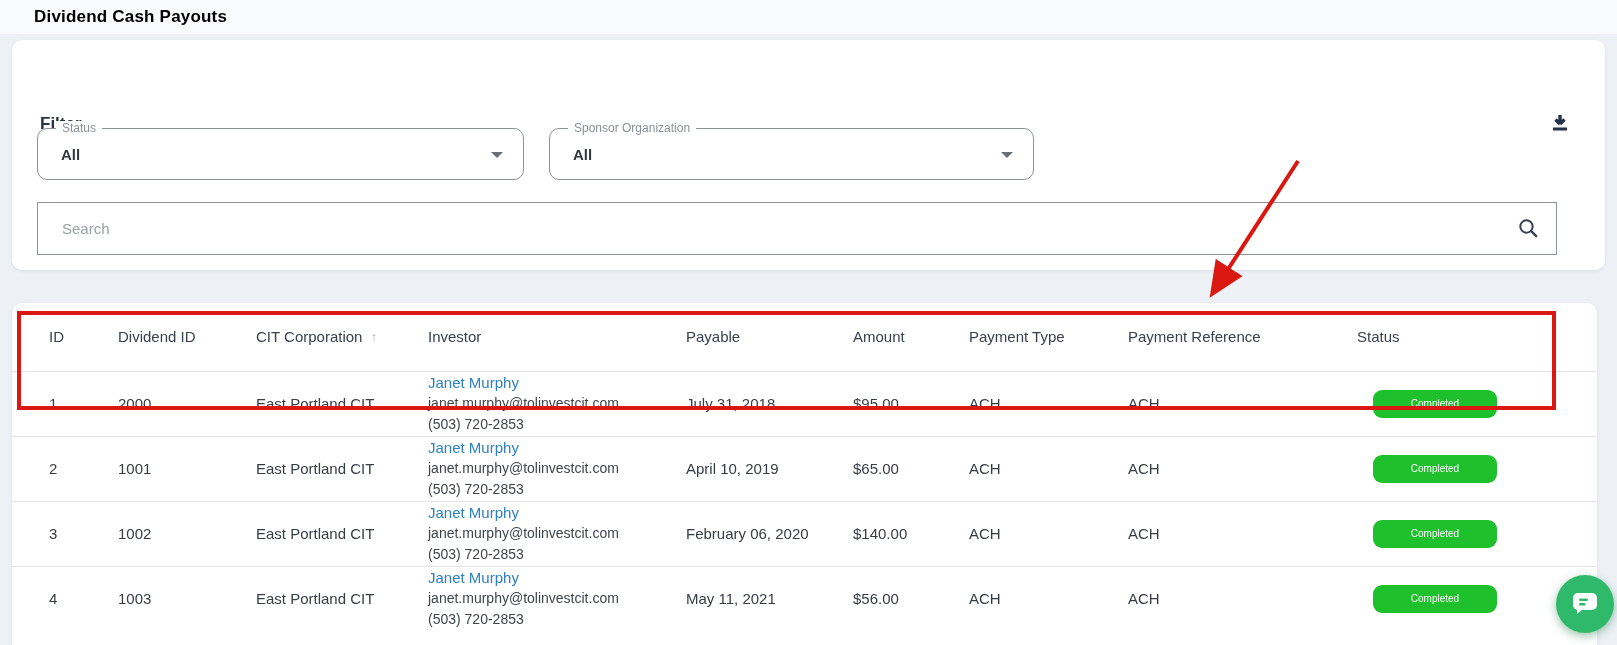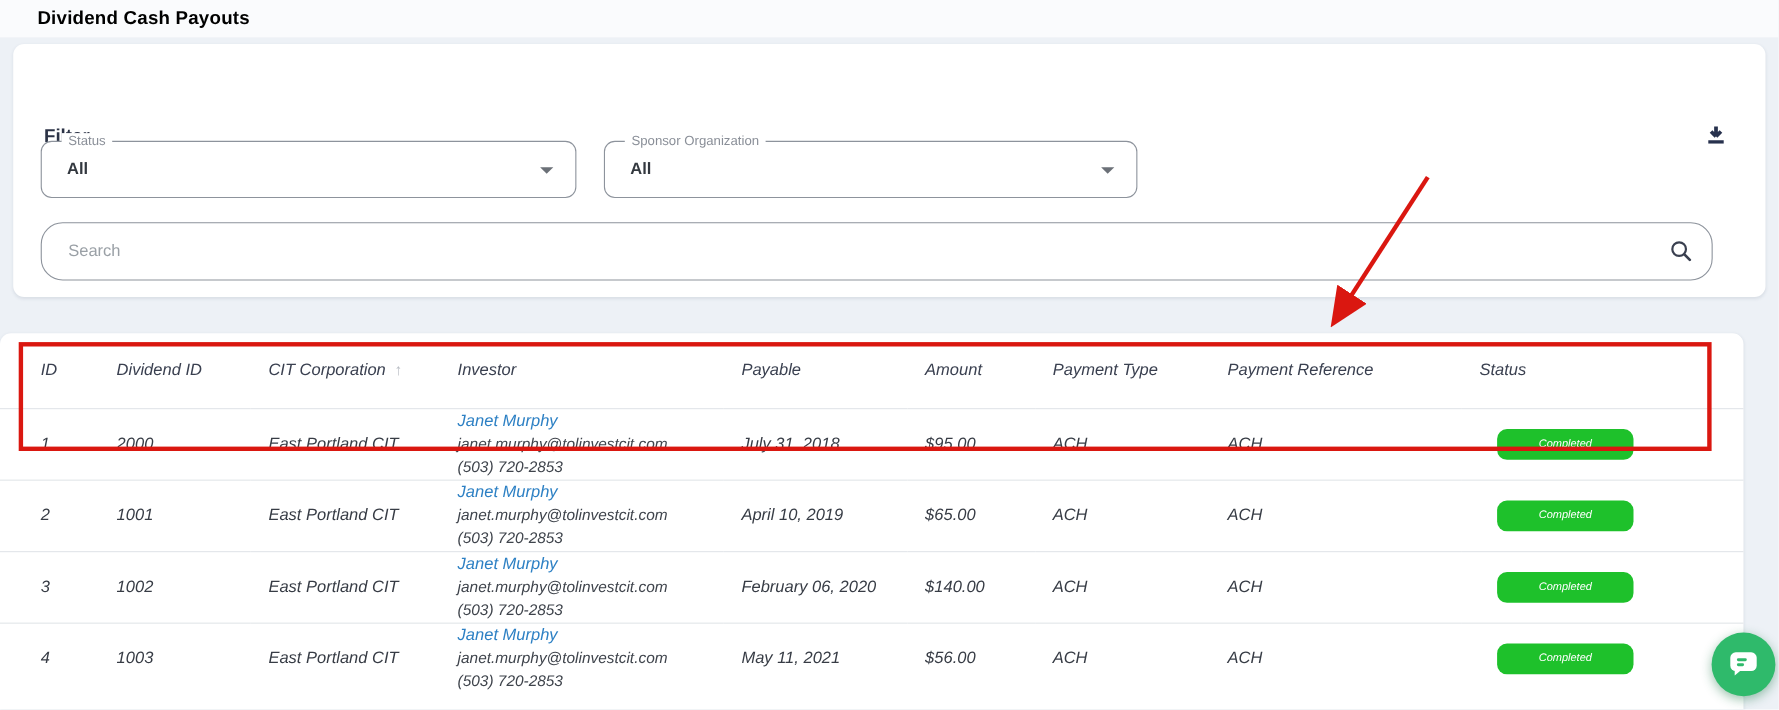--- a/index.html
+++ b/index.html
@@ -57,34 +57,33 @@
     border-top:6px solid #6b7077;
   }
   #status-field  { left:25px;  top:88px; width:487px; }
   #sponsor-field { left:537px; top:88px; width:485px; }
 
   .search-wrap {
     position:absolute; left:25px; top:162px; width:1520px; height:53px;
   }
   .search-input {
     width:100%; height:100%;
-    border:1px solid #8d939c; border-radius:20px;
+    border:1px solid #8d939c; border-radius:0;
     padding:0 50px 0 24px; font-size:15px; color:#c2410c;
     font-family:"Liberation Sans","DejaVu Sans",sans-serif;
     outline:none; background:#fff;
   }
   .search-input::placeholder { color:#9aa0a6; }
   .search-icon { position:absolute; right:18px; top:15px; cursor:pointer; }
 
   
   .table-card {
-    position:absolute; left:0; top:303px; width:1585px; height:342px;
+    position:absolute; left:12px; top:303px; width:1585px; height:342px;
     background:#fff; border-radius:10px 10px 0 0;
     box-shadow:0 1px 3px rgba(40,60,90,.10);
-    font-style:italic;
   }
   table.payouts {
     width:100%; border-collapse:collapse; table-layout:fixed;
   }
   table.payouts th {
     height:68px; text-align:left; vertical-align:middle;
     font-size:15px; font-weight:500; color:#3a4050;
     padding:0 0 0 16px; cursor:pointer; white-space:nowrap;
   }
   table.payouts th:first-child { padding-left:37px; }

